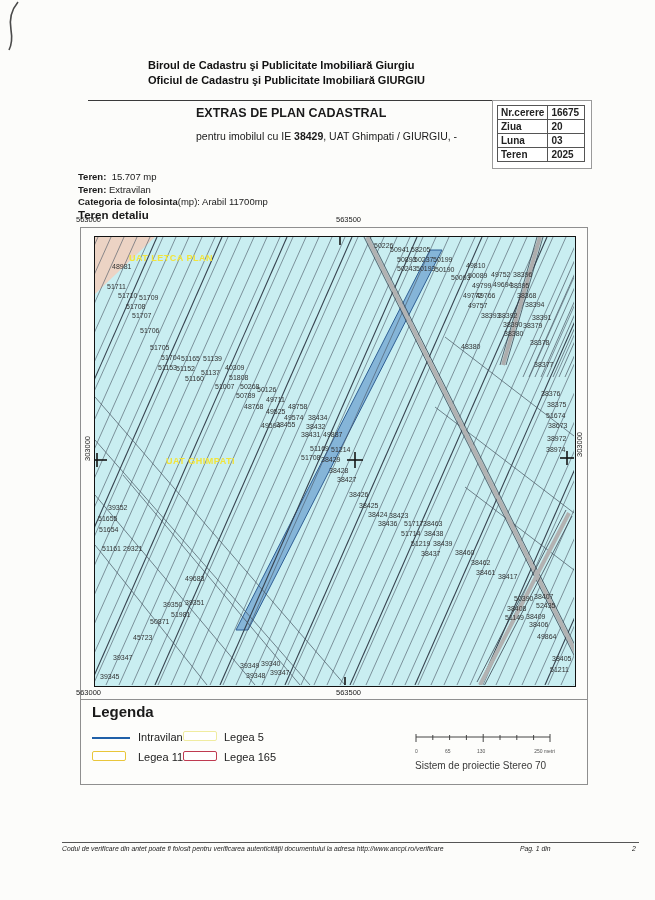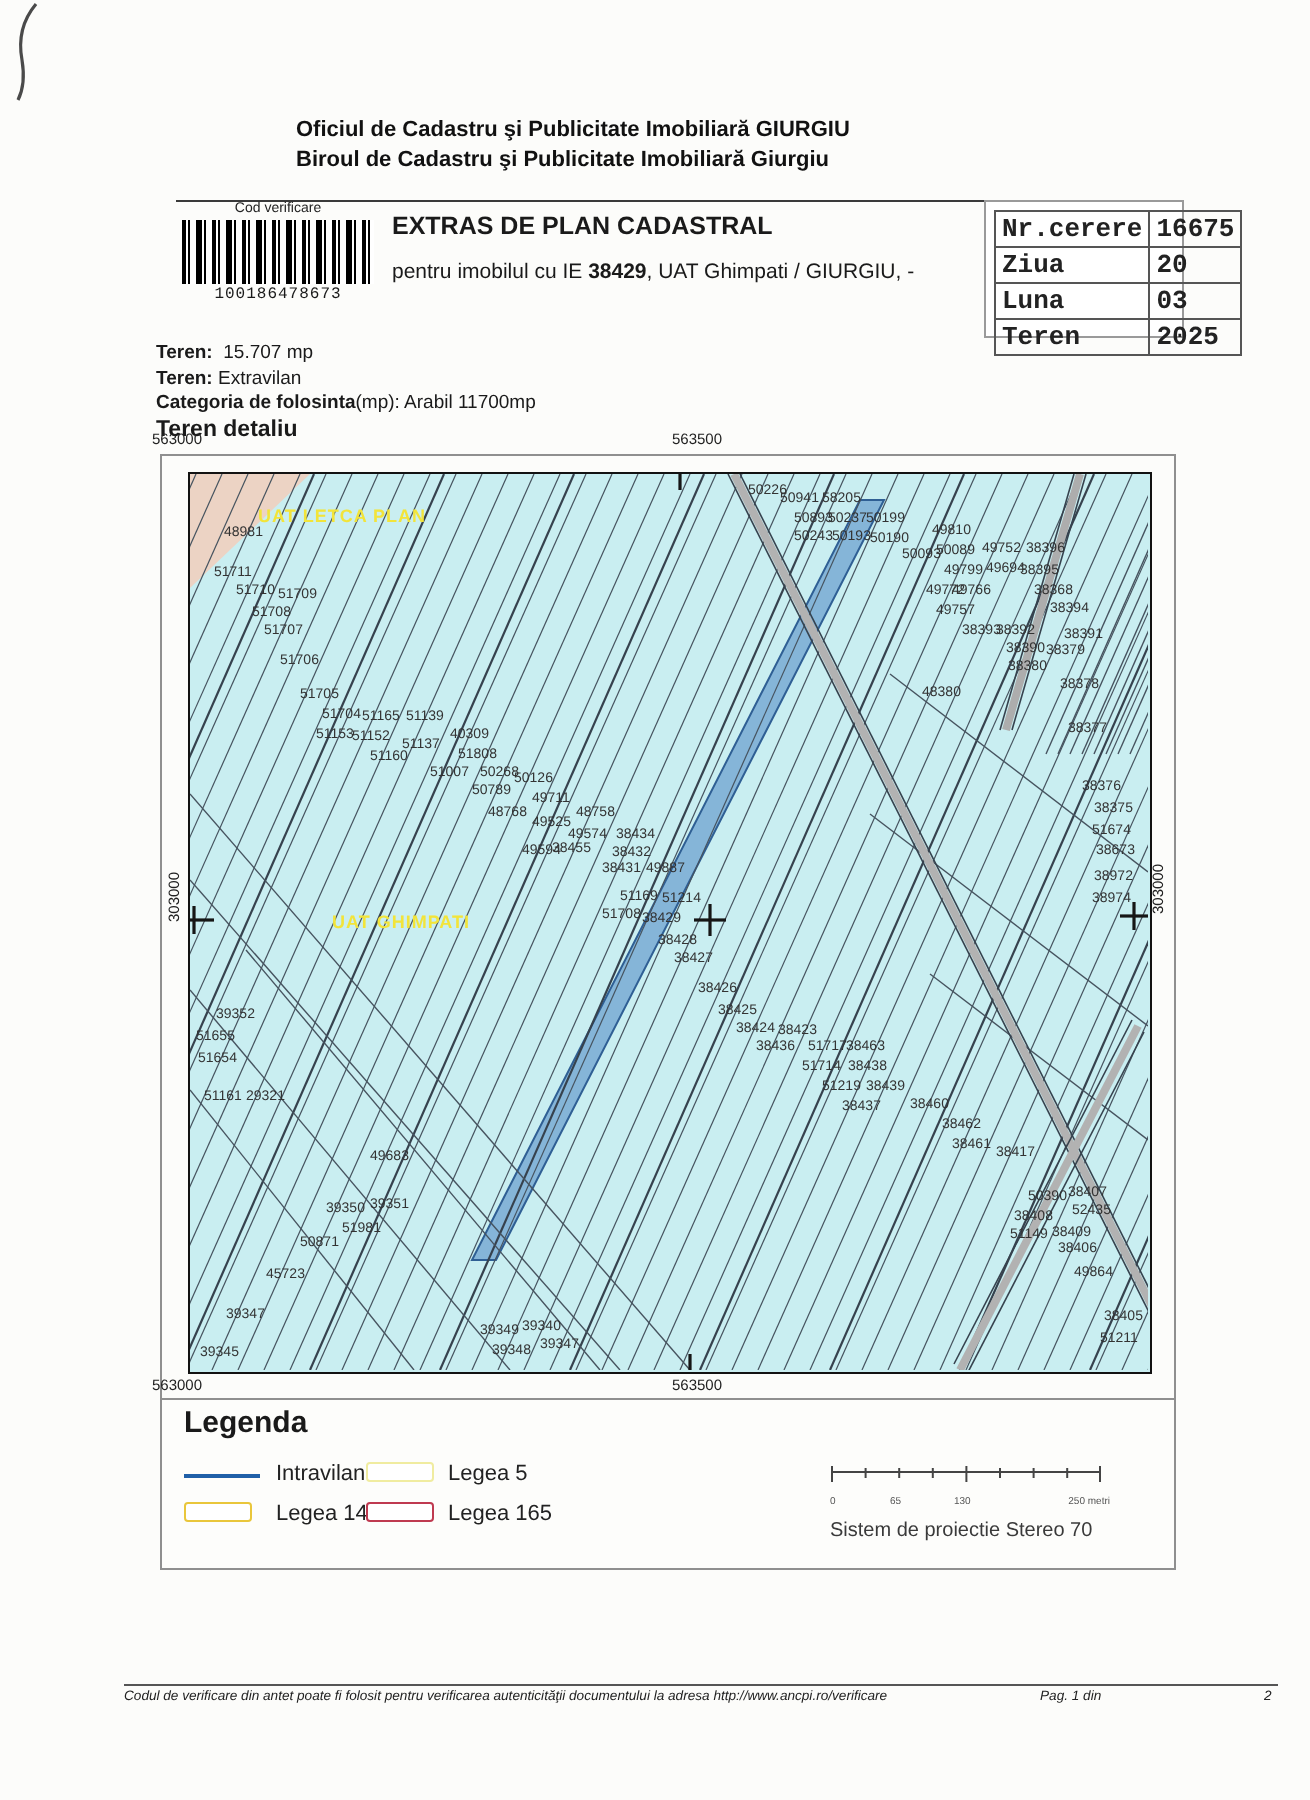--- a/index.html
+++ b/index.html
@@ -16,21 +16,21 @@
   .code-box{left:88px;top:101px;width:102px;height:60px;text-align:center;}
   .code-label{font-size:7px;color:#222;}
   .barcode{margin:2px 3px 1px 3px;height:32px;
     background:repeating-linear-gradient(90deg,#000 0 2px,#fff 2px 3px,#000 3px 4px,#fff 4px 7px,#000 7px 10px,#fff 10px 11px,#000 11px 12px,#fff 12px 15px);}
   .code-num{font-family:"Liberation Mono",monospace;font-size:8px;letter-spacing:.5px;}
   
   .doc-title{left:196px;top:106px;font-size:12.5px;font-weight:bold;}
   .doc-sub{left:196px;top:130px;font-size:10.5px;}
   
   .tbl-outer{left:492px;top:100px;width:98px;height:67px;border:1px solid #9a9a9a;background:#fff;}
-  .req-table{left:497px;top:105px;width:88px;border-collapse:collapse;font-size:13px;font-family:Liberation Mono, monospace;}
+  .req-table{left:497px;top:105px;width:88px;border-collapse:collapse;font-size:10px;}
   .req-table td{border:1px solid #555;padding:1px 3px;height:11px;font-weight:bold;color:#222;}
   .req-table td.lbl{width:42px;}
   
   .land{left:78px;top:171px;font-size:9.5px;line-height:12.5px;}
   .land b{font-weight:bold;}
   .plan-title{left:78px;top:209px;font-size:11.5px;font-weight:bold;}
   
   .plan-frame{left:80px;top:227px;width:506px;height:472px;border:1px solid #8f8f8f;}
   .legend-frame{left:80px;top:699px;width:506px;height:84px;border:1px solid #8f8f8f;background:#fdfdfb;}
   .map-inner{left:94px;top:236px;width:482px;height:451px;border:1.5px solid #121212;box-sizing:border-box;background:#c9eef1;overflow:hidden;}
@@ -53,31 +53,26 @@
 <body>
 
 <div class="page">
 
   <svg class="abs" style="left:2px;top:0px" width="30" height="52">
     <path d="M16,2 Q6,14 9,30 Q11,42 7,50" fill="none" stroke="#4a4a4a" stroke-width="1.6"></path>
   </svg>
 
 
   <div class="abs org-lines">
+    <div>Biroul de Cadastru şi Publicitate Imobiliară Giurgiu</div>
     <div>Oficiul de Cadastru şi Publicitate Imobiliară GIURGIU</div>
-    <div>Biroul de Cadastru şi Publicitate Imobiliară Giurgiu</div>
   </div>
 
   <div class="abs hr-line"></div>
 
-  <div class="abs code-box">
-    <div class="code-label">Cod verificare</div>
-    <div class="barcode"></div>
-    <div class="code-num">100186478673</div>
-  </div>
 
   <div class="abs doc-title">EXTRAS DE PLAN CADASTRAL</div>
   <div class="abs doc-sub"><span>pentru imobilul cu IE </span><b>38429</b><span>, UAT Ghimpati / GIURGIU, -</span></div>
 
   <div class="abs tbl-outer"></div>
   <table class="abs req-table">
     <tbody>
         <tr>
           <td class="lbl">Nr.cerere</td>
           <td>16675</td>
@@ -362,21 +357,21 @@
       </div>
   </div>
 
   <div class="abs legend-frame"></div>
   <div class="abs legend-title">Legenda</div>
   <div class="abs sw-line" style="top:737px"></div>
   <div class="abs leg-label" style="left:138px;top:731px">Intravilan</div>
   <div class="abs sw-box" style="left:183px;top:731px;border:1.8px solid #f0eca0"></div>
   <div class="abs leg-label" style="left:224px;top:731px">Legea 5</div>
   <div class="abs sw-box" style="left:92px;top:751px;border:1.8px solid #e9c63b"></div>
-  <div class="abs leg-label" style="left:138px;top:751px">Legea 14</div>
+  <div class="abs leg-label" style="left:138px;top:751px">Legea 11</div>
   <div class="abs sw-box" style="left:183px;top:751px;border:1.8px solid #bf3a50"></div>
   <div class="abs leg-label" style="left:224px;top:751px">Legea 165</div>
 
   <div class="abs" style="left:415px;top:730px;width:140px">
     <svg width="136" height="10">
       <line x1="1" y1="3" x2="135" y2="3" stroke="#444" stroke-width="1"></line>
       <g stroke="#444" stroke-width="1">
         <line x1="1" y1="0" x2="1" y2="8"></line>
           <line x1="17.8" y1="1" x2="17.8" y2="6"></line>
         <line x1="34.6" y1="1" x2="34.6" y2="6"></line>

